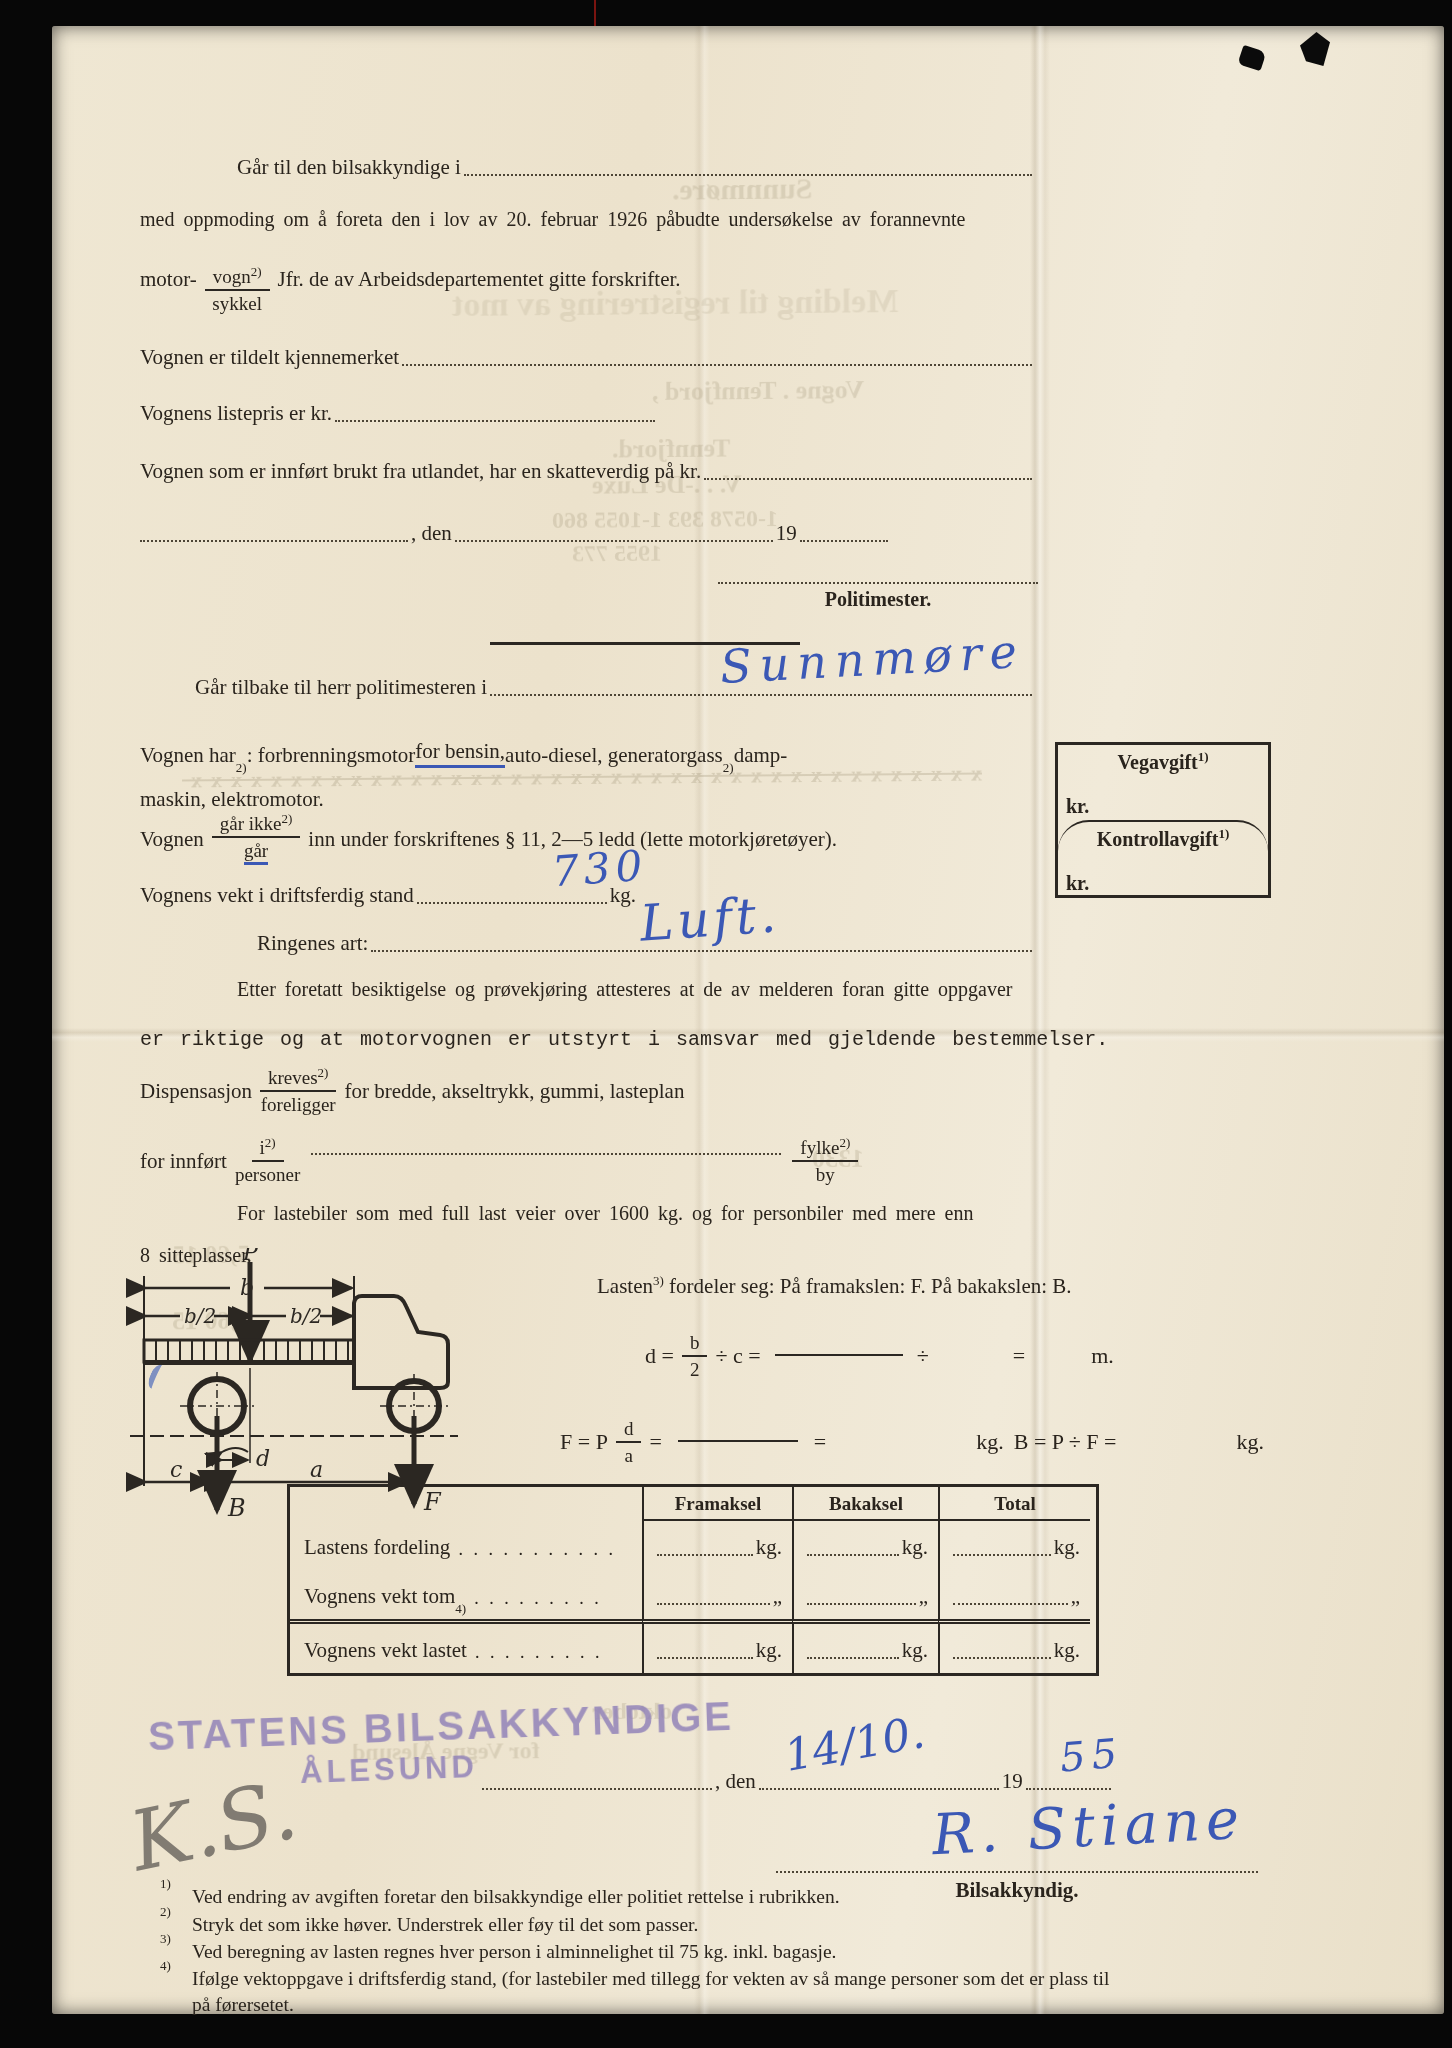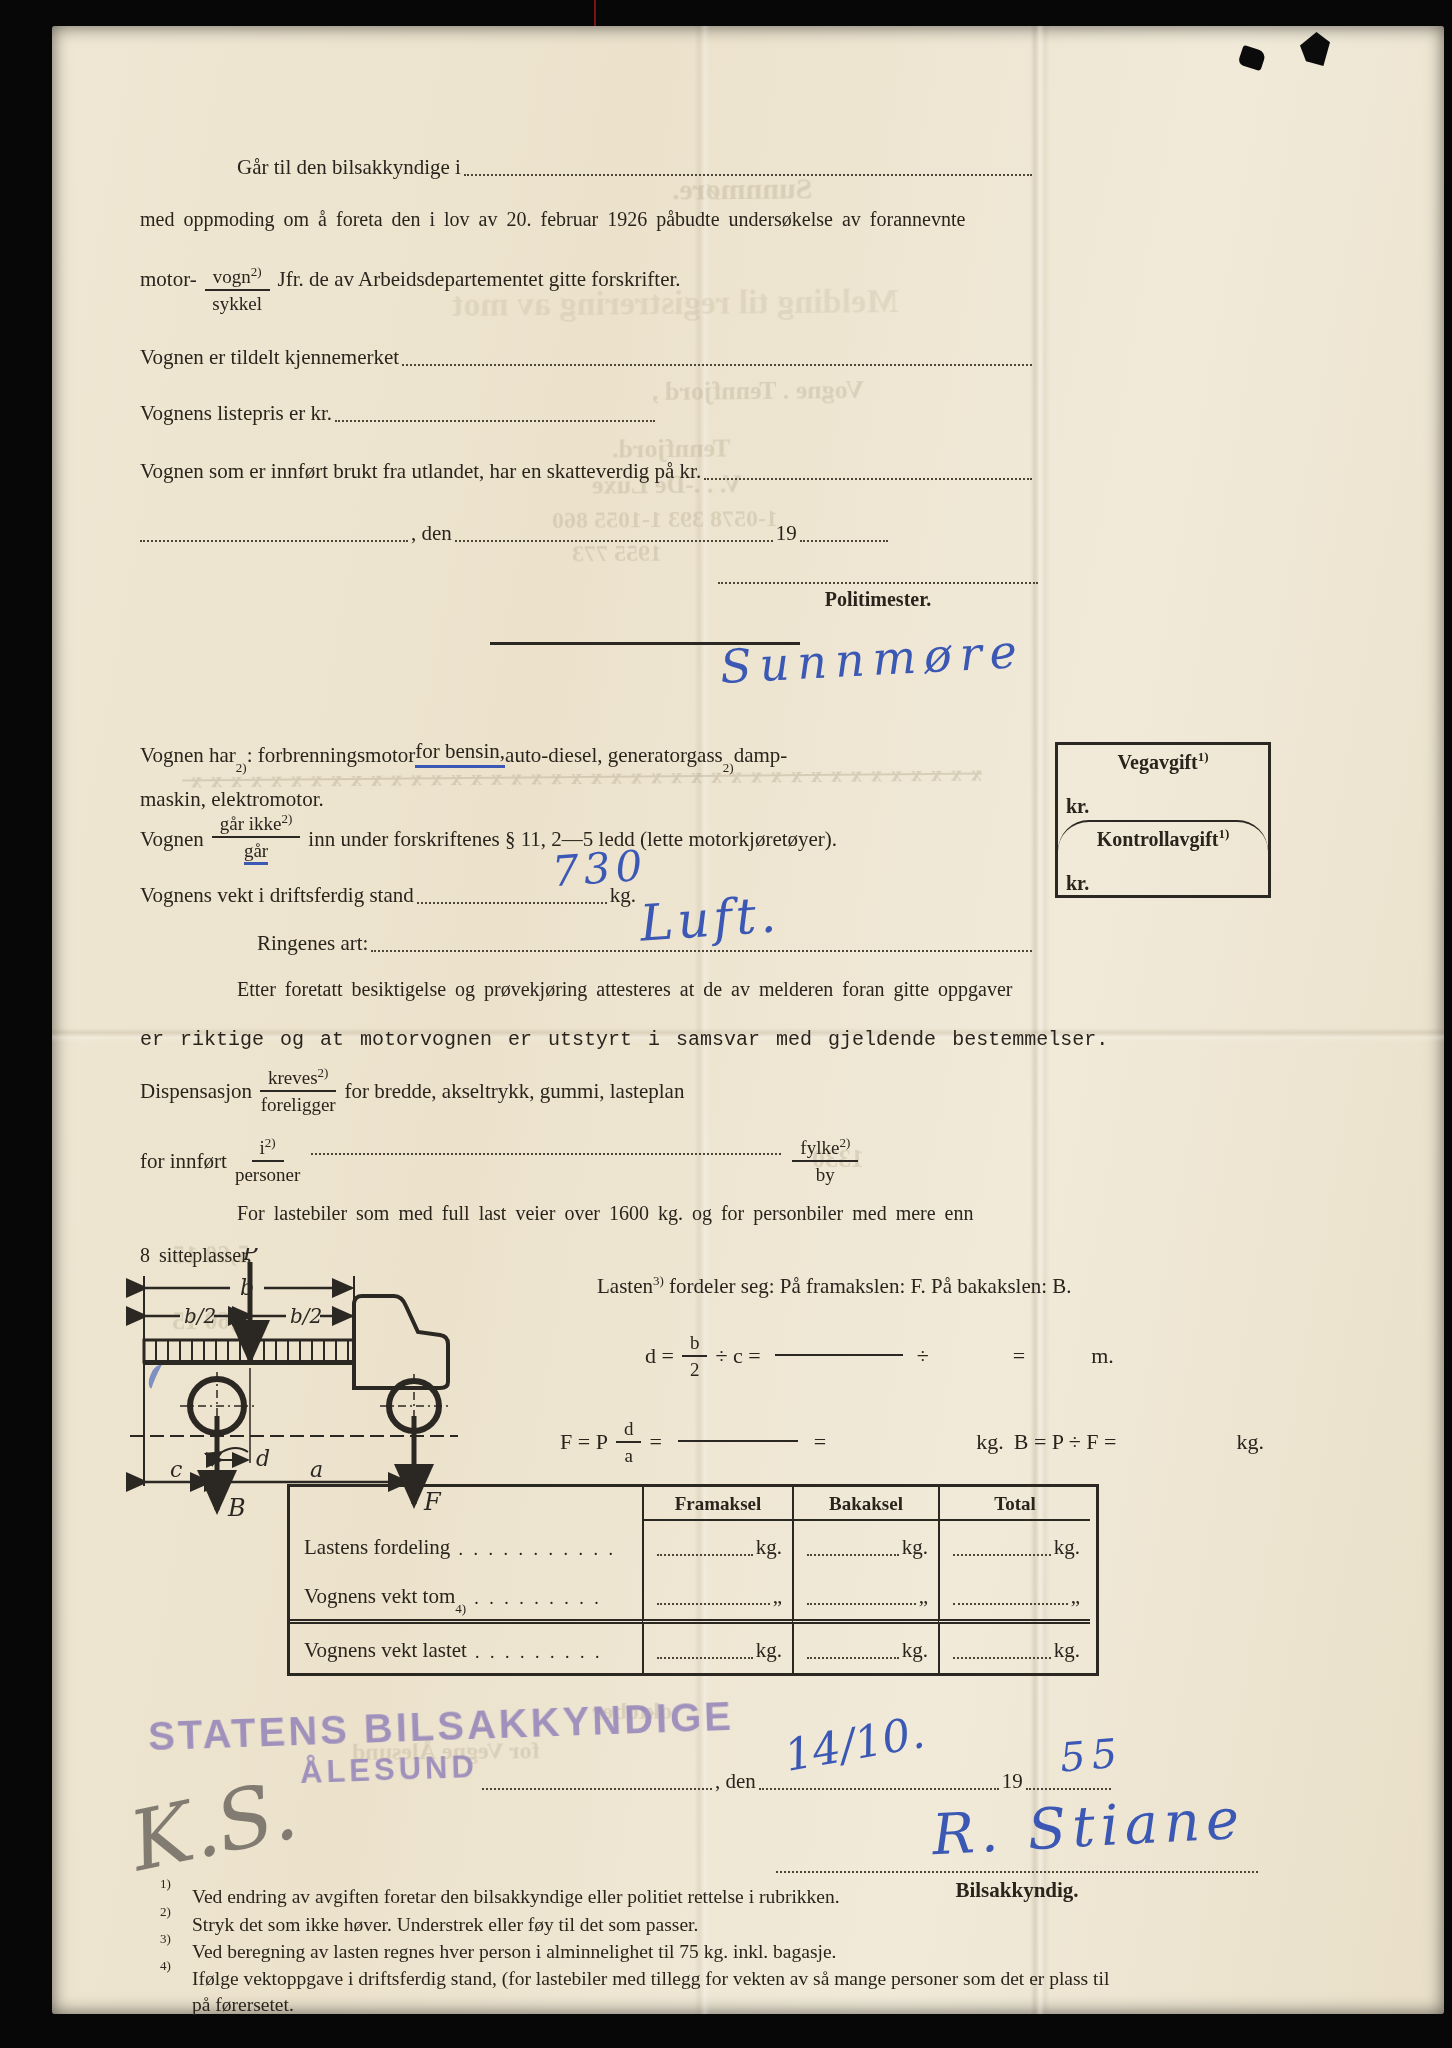--- a/index.html
+++ b/index.html
@@ -129,20 +129,24 @@
     <span>19</span>
     <span class="lead fx" style="width:88px;"></span>
   </div>
 
   <div style="position:absolute;left:666px;top:556px;width:320px;border-top:2px dotted #4d4536;text-align:center;font-size:20px;font-weight:600;padding-top:4px;">
     <span>Politimester.</span>
   </div>
 
   <div style="position:absolute;left:438px;top:616px;width:310px;height:3px;background:#2b2722;"></div>
 
+  <div class="row" style="top:648px;">
+    <span style="margin-left:55px;">Går tilbake til herr politimesteren i</span>
+    <span class="lead"></span>
+  </div>
   <div class="ink" style="left:668px;top:606px;font-size:46px;letter-spacing:8px;transform:rotate(-3deg);">Sunnmøre</div>
 
   <div class="row" style="top:712px;width:912px;">
     <span>Vognen har</span>
       <sup class="sup">2)</sup>
       <span>: forbrenningsmotor </span>
       <span class="ink-ul">for bensin,</span>
       <span> auto-diesel, generatorgass</span>
       <sup class="sup">2)</sup>
       <span> damp-</span>

